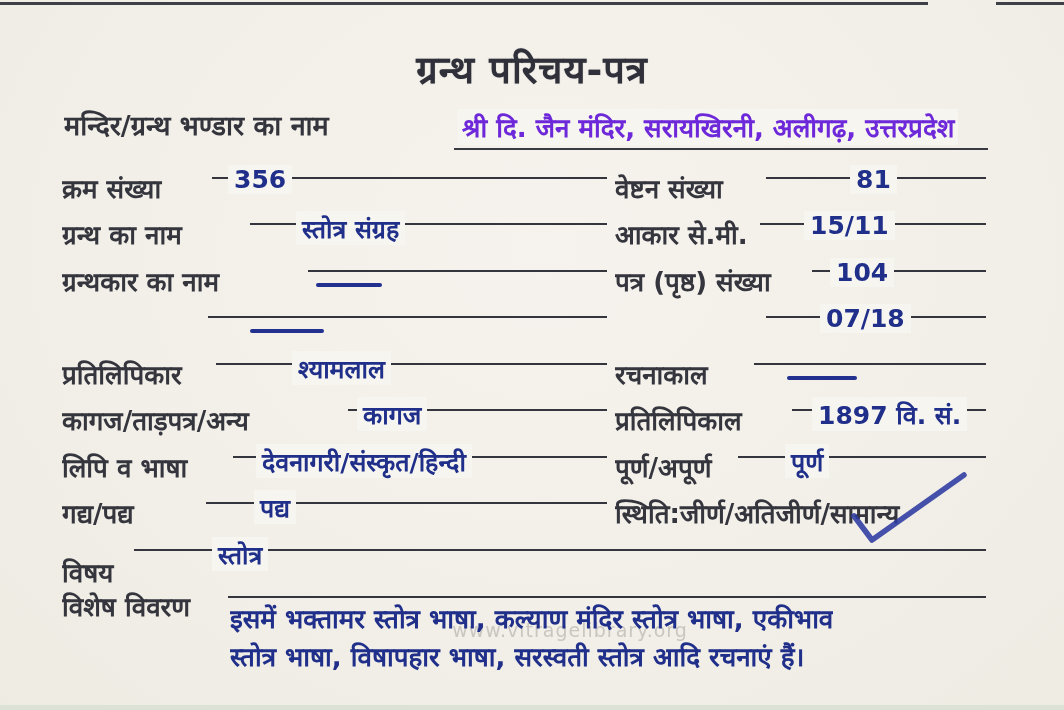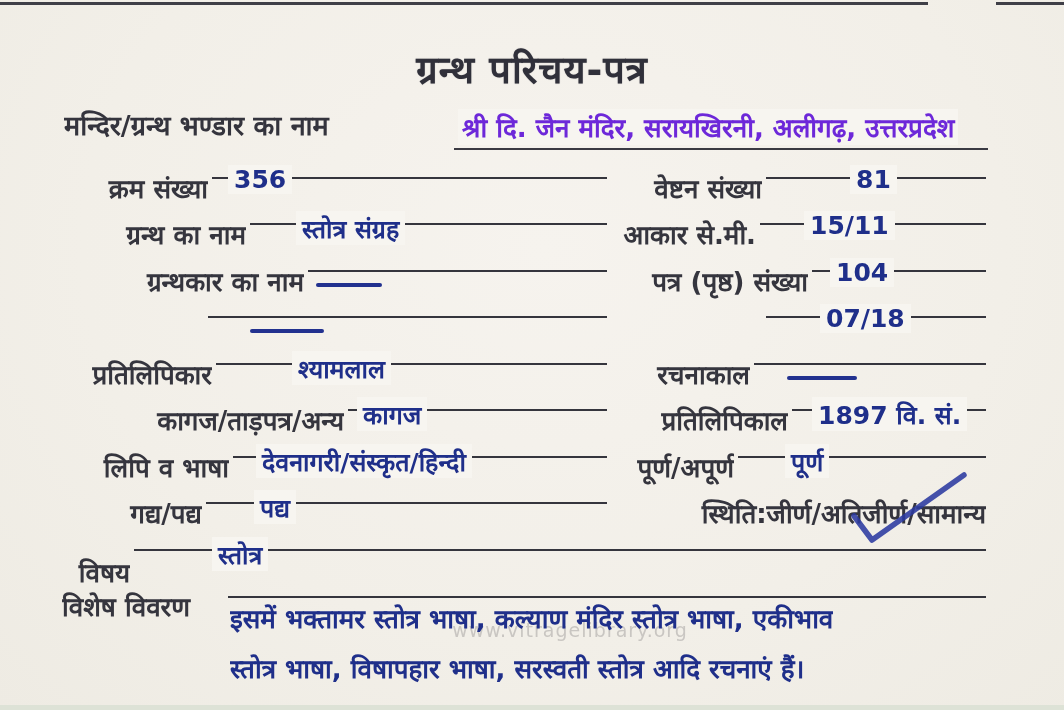--- a/index.html
+++ b/index.html
@@ -19,42 +19,42 @@
   .hdr-label{
     position:absolute; left:64px; top:106px; width:392px;
     font-size:27px; font-weight:600; color:#34343d; white-space:nowrap; overflow:hidden;
   }
   .hdr-value{
     position:absolute; left:458px; top:109px; max-width:560px;
     font-size:26px; font-weight:700; color:#6d28d9; white-space:nowrap; overflow:hidden;
     background:#f7f5f0; padding:0 4px; z-index:3;
   }
   .hdr-rule{position:absolute; left:454px; top:148px; width:534px; height:2px; background:#3a3a42; z-index:1;}
-  .frow{position:absolute; height:46px;text-align:right;}
+  .frow{position:absolute; height:46px;}
   .frule{position:absolute; top:9px; height:2px; background:#35353d; z-index:1;}
   .flabel{
     position:absolute; left:0; top:2px; font-size:26px; font-weight:600; color:#35353e;
     white-space:nowrap; overflow:hidden; z-index:2;
   }
   .fvalue{
     position:absolute; top:-3px; font-size:25px; font-weight:700; color:#1f2f8a;
     white-space:nowrap; background:#f7f5f0; padding:0 6px; z-index:3;
   }
   .fdash{position:absolute; top:22px; height:4px; background:#22318f; border-radius:2px; z-index:3;}
   .sp-label{
     position:absolute; left:62px; top:588px; width:166px;
     font-size:26px; font-weight:600; color:#35353e; white-space:nowrap; overflow:hidden; z-index:2;
   }
   .sp-rule{position:absolute; left:228px; top:596px; width:758px; height:2px; background:#35353d; z-index:1;}
   .sp-line{
     position:absolute; left:230px; max-width:758px; font-size:26px; font-weight:700;
     color:#1f2f8a; white-space:nowrap; overflow:hidden; z-index:2;
   }
   .sp-line1{top:600px;}
-  .sp-line2{top:638px;margin-top:12px;}
+  .sp-line2{top:638px;}
   .watermark{
     position:absolute; left:360px; top:619px; width:420px; text-align:center;
     font-size:19px; color:#c9c6c2; letter-spacing:1px; z-index:1;
   }
   .check-overlay{position:absolute; left:0; top:0; width:1064px; height:710px; z-index:4; pointer-events:none;}
 </style>
 </head>
 <body>
 
 <div class="paper">

